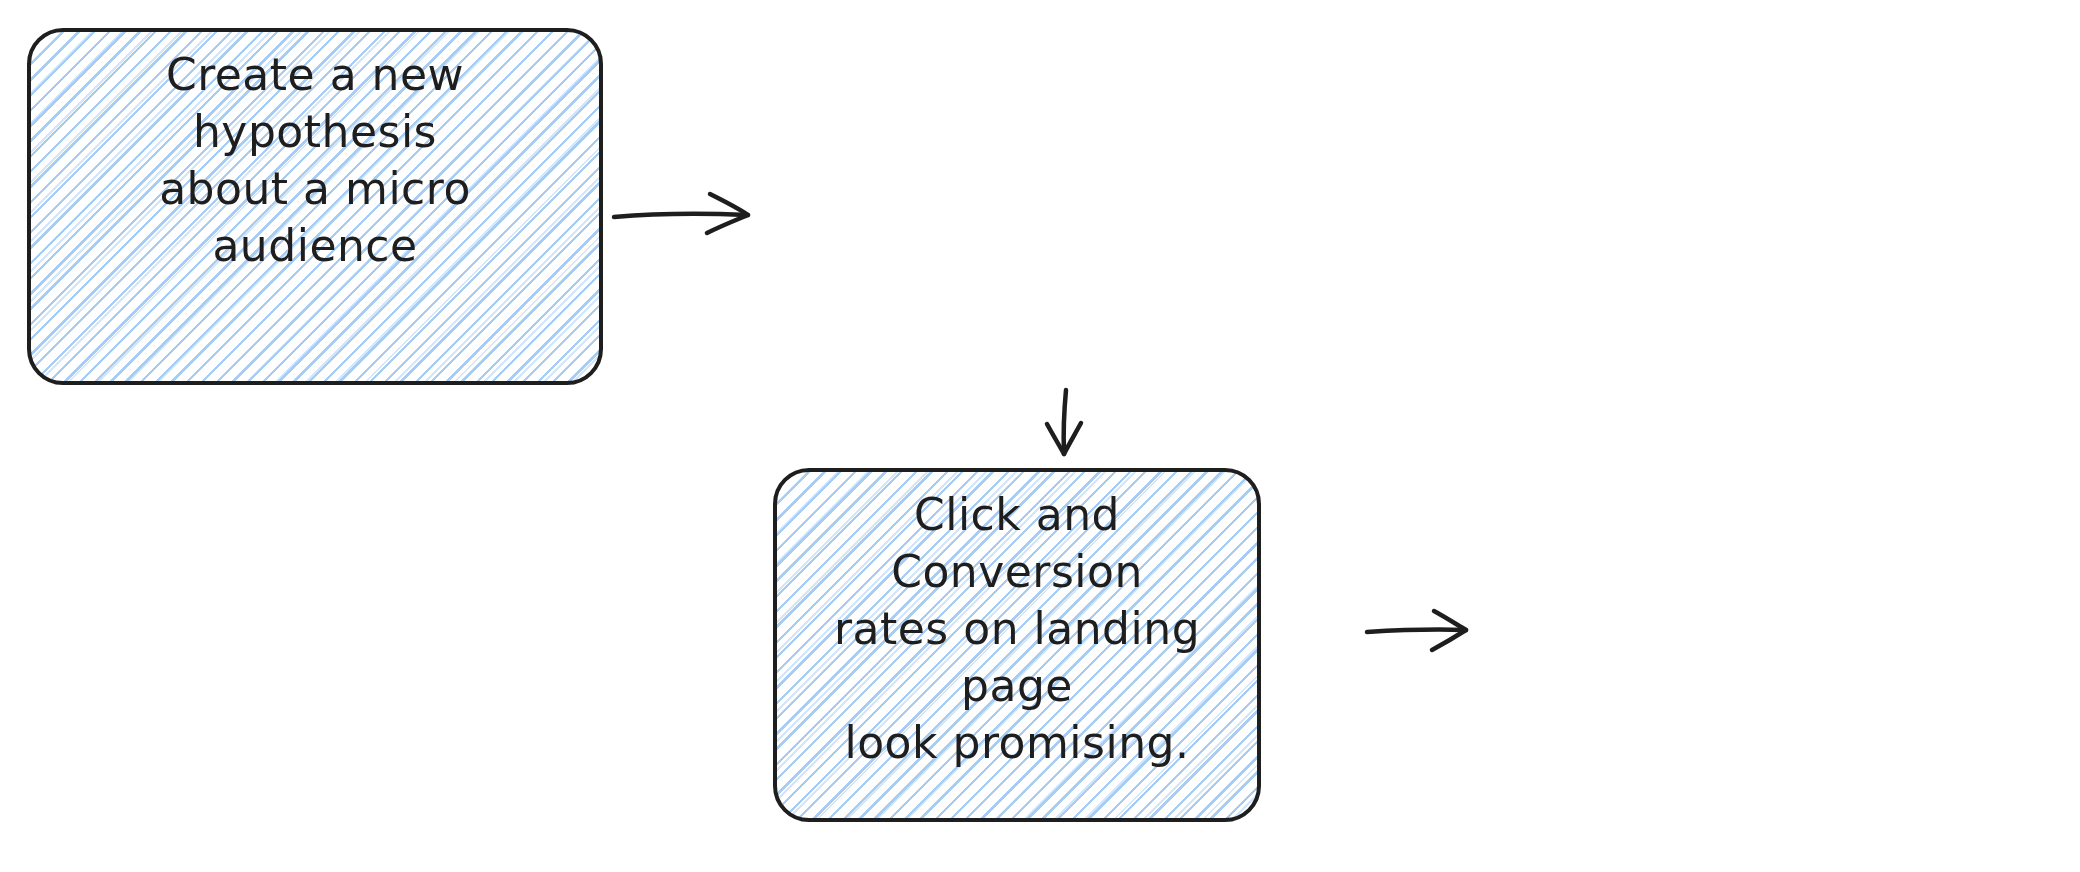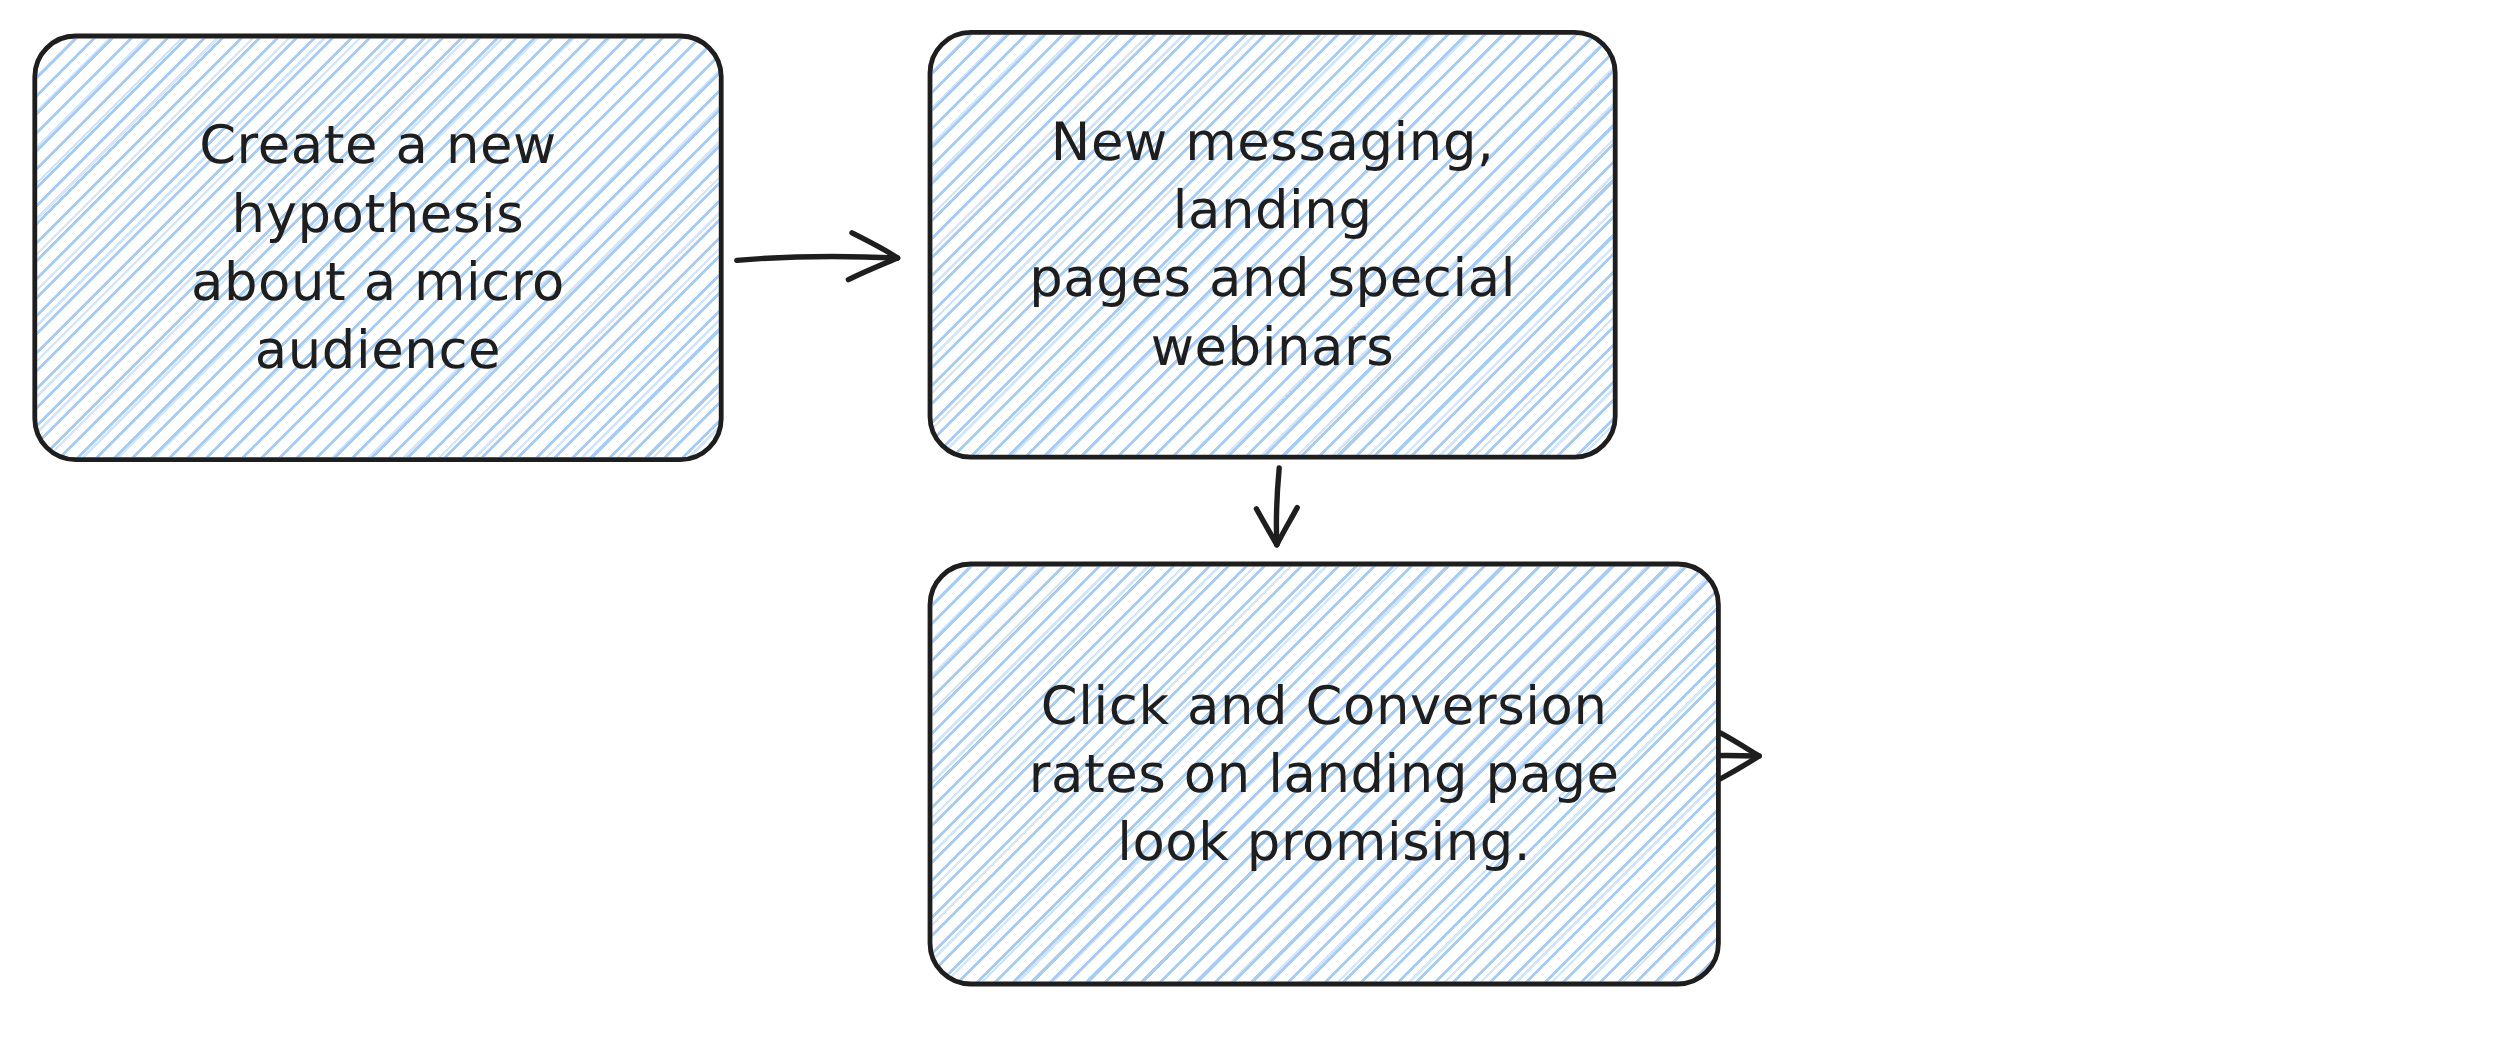--- a/index.html
+++ b/index.html
@@ -39,35 +39,35 @@
   }
   .node {
     position: absolute;
     border: 4.5px solid var(--stroke);
     border-radius: 36px;
     background-color: var(--background);
     background-image:
       repeating-linear-gradient(135deg, rgba(168,205,245,0.50) 0 2px,  transparent 2px 21px),
       repeating-linear-gradient(135deg, var(--hatch) 0 2.4px, transparent 2.4px 10.8px);
     display: flex;
-    align-items: center;
+    align-items: flex-start;
     justify-content: center;
     text-align: center;
     padding: 14px 24px;
   }
   .node-label {
     font-size: 44px;
     line-height: 57px;
     letter-spacing: 0.5px;
     color: var(--text);
     white-space: pre-line;
   }
   #node-1 { left: 27px;   top: 28px;  width: 576px; height: 357px; }
   #node-2 { left: 773px;  top: 25px;  width: 575px; height: 358px; }
-  #node-3 { left: 773px;  top: 468px; width: 661px; height: 354px; }
+  #node-3 { left: 773px;  top: 468px; width: 488px; height: 354px; }
   #node-4 { left: 1475px; top: 463px; width: 578px; height: 357px; }
 </style>
 </head>
 <body>
 
 <div class="canvas">
 
   <svg class="edges" viewBox="0 0 2080 872" aria-hidden="true">
     <g>
       <path d="M614,217 C660,213 705,213 747,215"></path>
@@ -84,25 +84,20 @@
       <path d="M1434,611 C1445,617 1456,624 1466,630"></path>
       <path d="M1432,650 C1443,644 1455,637 1466,630"></path>
     </g>
   </svg>
 
   <div class="node" id="node-1">
     <span class="node-label">Create a new hypothesis
 about a micro audience</span>
   </div>
 
-  <div class="node" id="node-2">
-    <span class="node-label">New messaging, landing
-pages and special
-webinars</span>
-  </div>
 
   <div class="node" id="node-3">
     <span class="node-label">Click and Conversion
 rates on landing page
 look promising.</span>
   </div>
 
 
 </div>
 

